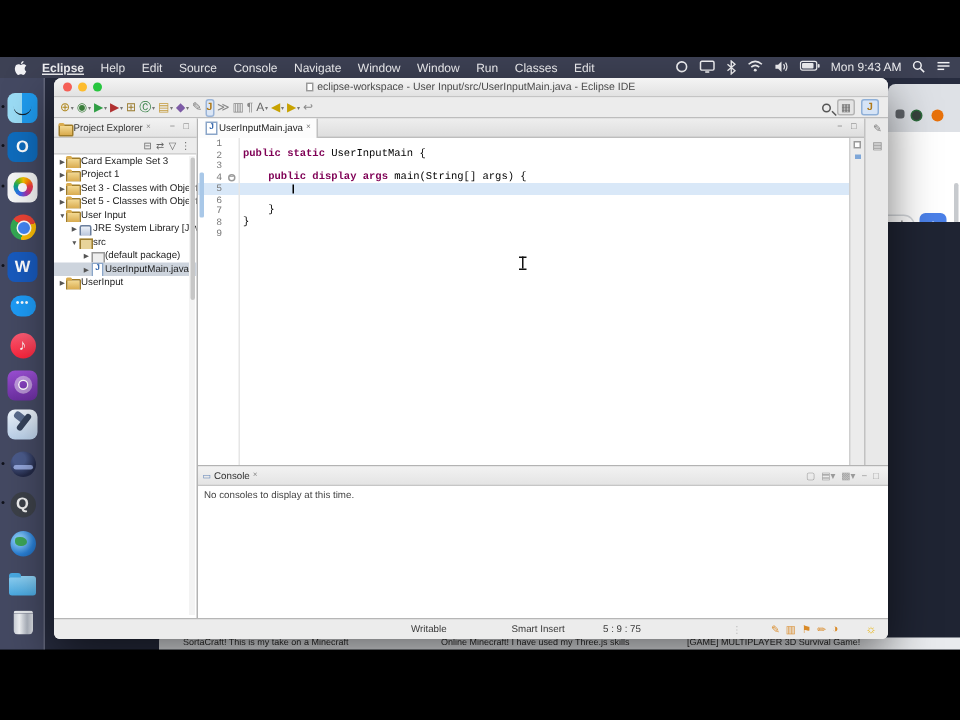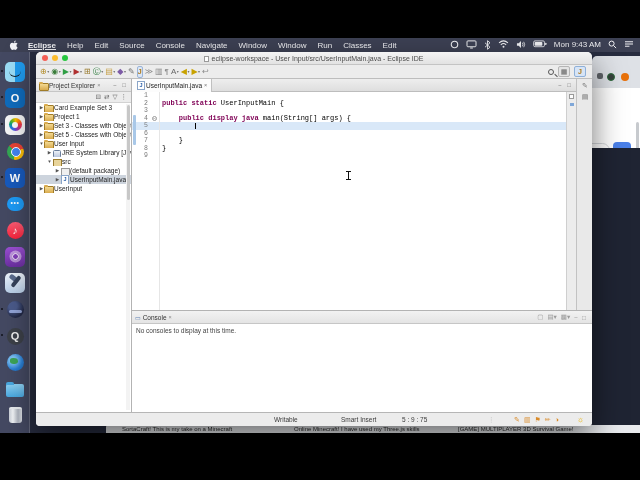--- a/index.html
+++ b/index.html
@@ -516,21 +516,21 @@
     </div>
 
     <div id="editor">
       <div id="cur-line"></div>
       <div id="gutter-line"></div>
       <div id="range-bar"></div>
       <div id="code-lines">
           <div class="cline" style="top: 0px;"><span class="ln">1</span><span class="ctext"></span></div>
           <div class="cline" style="top: 7.5px;"><span class="ln">2</span><span class="ctext"><span class="kw">public</span><span> </span><span class="kw">static</span><span> UserInputMain {</span></span></div>
           <div class="cline" style="top: 15px;"><span class="ln">3</span><span class="ctext"></span></div>
-          <div class="cline" style="top: 22.5px;"><span class="ln">4</span><span class="ctext"><span>    </span><span class="kw">public</span><span> </span><span class="kw">display</span><span> </span><span class="kw">java</span><span> main(String[] args) {</span></span></div>
+          <div class="cline" style="top: 22.5px;"><span class="ln">4</span><span class="ctext"><span>    </span><span class="kw">public</span><span> </span><span class="kw">display</span><span> </span><span class="kw">args</span><span> main(String[] args) {</span></span></div>
           <div class="cline" style="top: 30px;"><span class="ln">5</span><span class="ctext"></span></div>
           <div class="cline" style="top: 37.5px;"><span class="ln">6</span><span class="ctext"></span></div>
           <div class="cline" style="top: 45px;"><span class="ln">7</span><span class="ctext"><span>    }</span></span></div>
           <div class="cline" style="top: 52.5px;"><span class="ln">8</span><span class="ctext"><span>}</span></span></div>
           <div class="cline" style="top: 60px;"><span class="ln">9</span><span class="ctext"></span></div>
         </div>
       <div id="fold4">−</div>
       <div id="caret"></div>
     </div>
     <div id="oruler">

